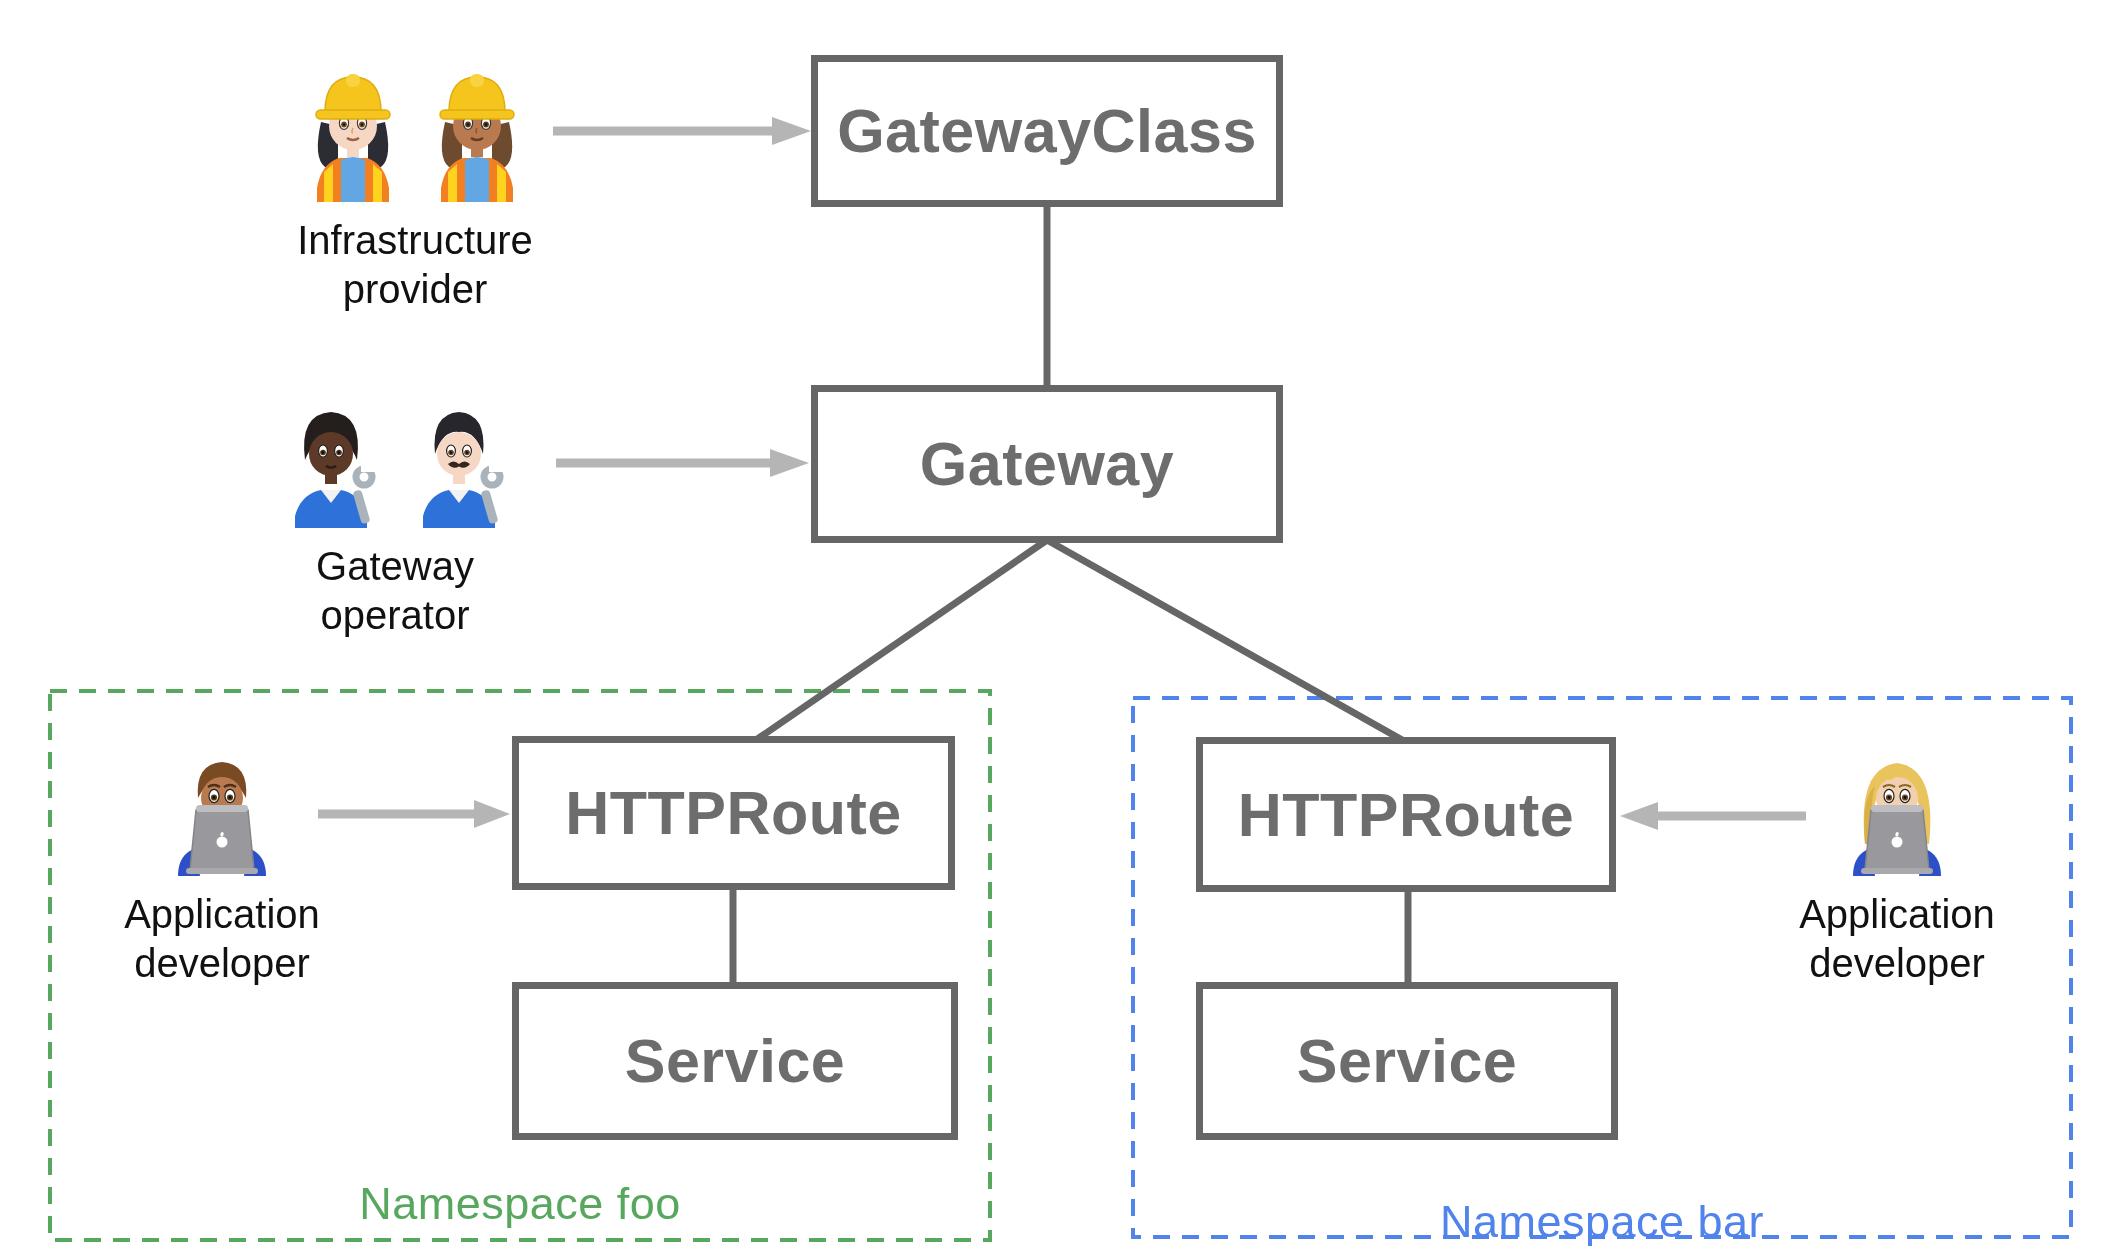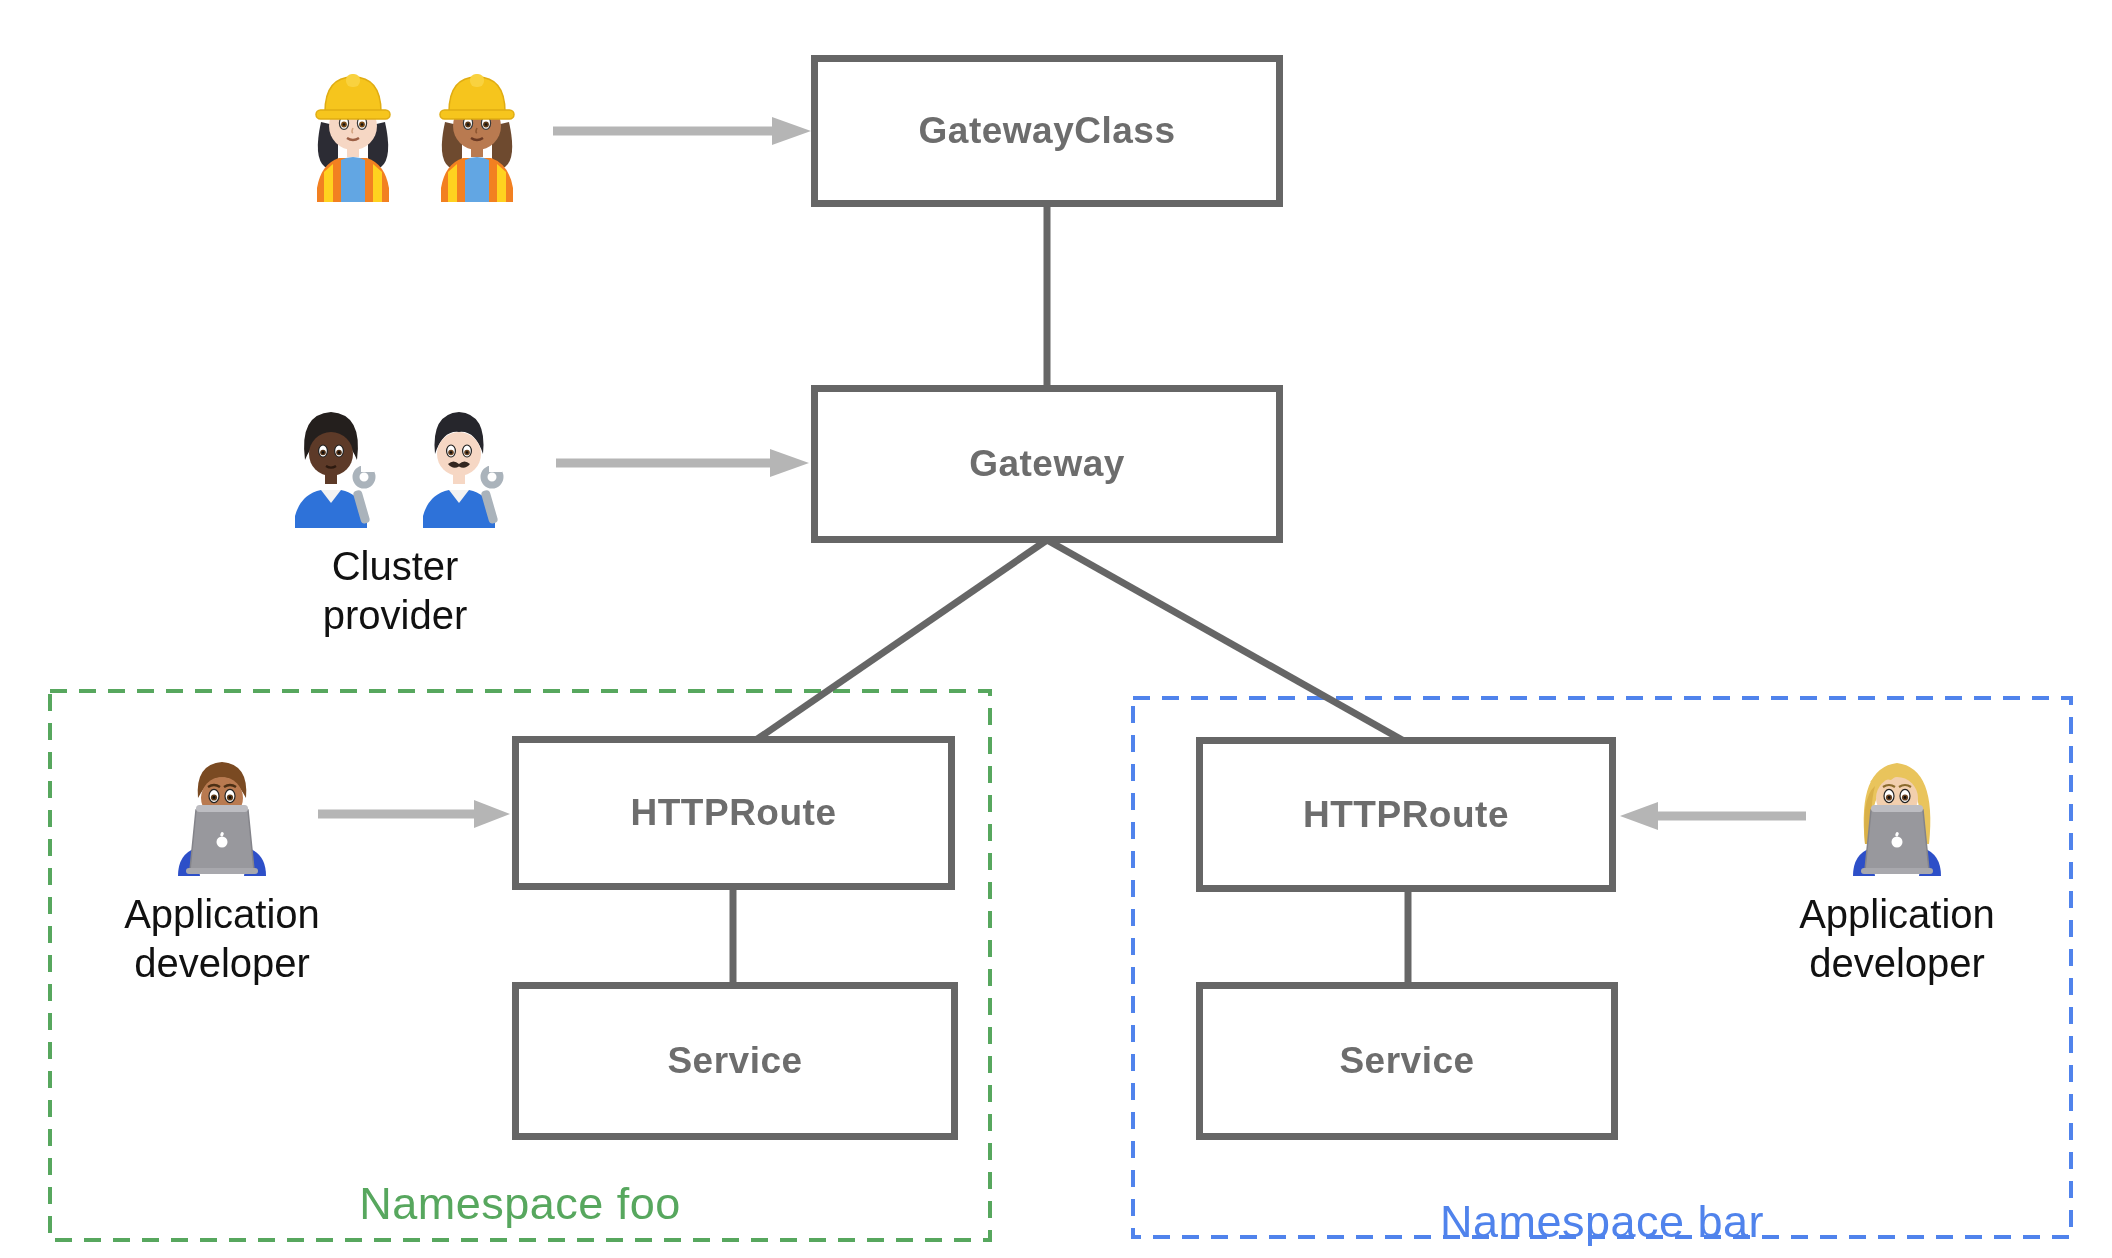--- a/index.html
+++ b/index.html
@@ -5,21 +5,21 @@
   html,body{margin:0;padding:0;background:#ffffff;}
   .stage{
     position:relative;width:2112px;height:1258px;background:#fff;
     font-family:"Liberation Sans",sans-serif;overflow:hidden;
   }
   .overlay{position:absolute;left:0;top:0;width:2112px;height:1258px;z-index:1;}
   .node{
     position:absolute;z-index:2;background:#fff;
     border:7px solid var(--line,#666666);
     display:flex;align-items:center;justify-content:center;
-    font-weight:bold;font-size:37px;letter-spacing:0.5px;
+    font-weight:bold;font-size:61px;letter-spacing:0.5px;
     color:var(--node-text,#6d6d6d);
   }
   .persona{position:absolute;z-index:2;text-align:center;}
   .persona-icons{display:flex;justify-content:center;align-items:flex-end;gap:28px;}
   .persona-label{
     margin:14px auto 0 auto;color:var(--label-text,#111111);
     font-size:40px;line-height:1.22;font-weight:normal;
   }
   .lbl-infra{max-width:312px;}
   .lbl-cluster{max-width:232px;}
@@ -132,20 +132,21 @@
         <path d="M20,48 Q20,13 48,13 Q76,13 76,48 Z" fill="#f6c51d" stroke="#e0ac12" stroke-width="1.5"></path>
         <rect x="41" y="10" width="14" height="13" rx="6" fill="#f9d23f"></rect>
         <rect x="11" y="46" width="74" height="9" rx="4.5" fill="#f6c51d" stroke="#e0ac12" stroke-width="1.5"></rect>
         <rect x="42" y="82" width="12" height="11" fill="#b97a50"></rect>
         <path d="M12,138 L12,124 Q16,100 34,94 L62,94 Q80,100 84,124 L84,138 Z" fill="#f28021"></path>
         <path d="M36,138 L36,96 Q48,90 60,96 L60,138 Z" fill="#62a6e3"></path>
         <path d="M19,138 L19,108 l9,-8 l0,38 Z" fill="#ffd21f"></path>
         <path d="M77,138 L77,108 l-9,-8 l0,38 Z" fill="#ffd21f"></path>
       </svg>
     </div>
+    <div class="persona-label lbl-infra">Infrastructure provider</div>
   </div>
 
   <div class="persona" style="left:210px;top:400px;width:370px;">
     <div class="persona-icons">
 
       <svg width="100" height="128" viewBox="0 0 100 128">
         <path d="M24,60 Q18,14 50,12 Q82,14 76,60 Q66,36 50,38 Q34,36 24,60 Z" fill="#241f1d"></path>
         <circle cx="50" cy="54" r="22" fill="#5d3a28"></circle>
         <ellipse cx="42" cy="51" rx="4.4" ry="6" fill="#fff" stroke="#222" stroke-width="1.2"></ellipse>
         <circle cx="42" cy="52.5" r="2.8" fill="#4f2f15"></circle>
@@ -173,21 +174,21 @@
           <circle cx="58" cy="52.5" r="1.2" fill="#0d0d0d"></circle>
         <path d="M39,64 Q44.5,59 50,64 Q55.5,59 61,64 Q56,70 50,66.5 Q44,70 39,64 Z" fill="#332620"></path>
         <rect x="44" y="73" width="12" height="11" fill="#f6d7c4"></rect>
         <path d="M14,128 L14,116 Q20,94 40,90 L60,90 Q80,94 86,116 L86,128 Z" fill="#2e72d9"></path>
         <path d="M40,90 L50,103 L60,90 Z" fill="#f2f2f2"></path>
         <rect x="76" y="90" width="9" height="34" rx="4" fill="#aab3bb" transform="rotate(-16 80 107)"></rect>
         <circle cx="83" cy="77" r="8" fill="none" stroke="#aab3bb" stroke-width="7"></circle>
         <rect x="80" y="62" width="13" height="10" fill="#ffffff"></rect>
       </svg>
     </div>
-    <div class="persona-label lbl-cluster">Cluster provider</div>
+    <div class="persona-label lbl-cluster">Gateway operator</div>
   </div>
 
   <div class="persona" style="left:97px;top:748px;width:250px;">
     <div class="persona-icons">
 
       <svg width="104" height="128" viewBox="0 0 104 128">
         <path d="M28,50 Q25,16 52,14 Q79,16 76,50 Q64,28 52,30 Q40,28 28,50 Z" fill="#7a4a22"></path>
         <circle cx="52" cy="50" r="21" fill="#b97a50"></circle>
         <path d="M38,39 q6,-4 12,0" stroke="#4c2f14" stroke-width="2.4" fill="none"></path>
         <path d="M54,39 q6,-4 12,0" stroke="#4c2f14" stroke-width="2.4" fill="none"></path>

